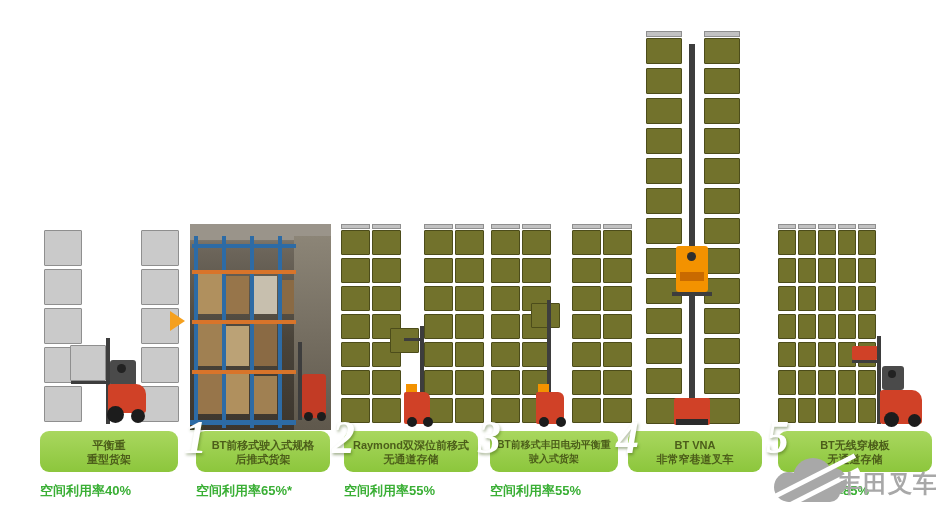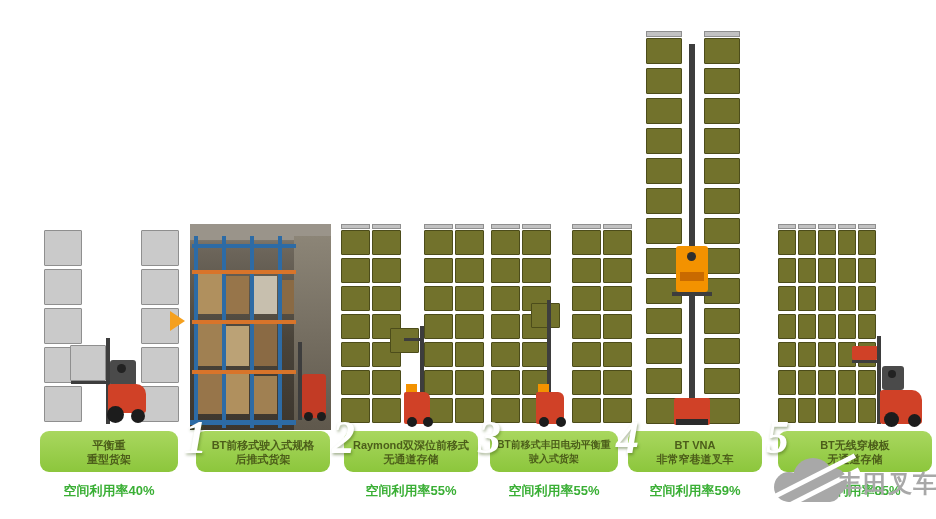--- a/index.html
+++ b/index.html
@@ -14,21 +14,21 @@
   .red{background:#d04127;}
   .orange{background:#f39200;}
   .wheel{background:#1c1c1c;border-radius:50%;}
   .banner{position:absolute;top:431px;height:41px;background:linear-gradient(180deg,#a9d75f,#8cc63c);
           border-radius:9px;color:#4c5e1a;display:flex;flex-direction:column;align-items:center;
           justify-content:center;font-weight:bold;font-size:11px;line-height:14px;text-align:center;}
   .bl{white-space:nowrap;}
   .num{position:absolute;left:-12px;top:-16px;font-family:"Liberation Serif",serif;font-style:italic;
        font-weight:bold;font-size:46px;color:#ffffff;line-height:1;
        text-shadow:1px 2px 3px rgba(60,90,20,.45);z-index:3;}
-  .util{position:absolute;top:482px;font-size:13px;font-weight:bold;color:#3aaf35;text-align:center;}
+  .util{position:absolute;top:482px;font-size:13px;font-weight:bold;color:#3aaf35;}
   .photo{position:absolute;left:190px;top:224px;width:141px;height:206px;overflow:hidden;
          background:linear-gradient(180deg,#9a948a 0%,#6d665b 12%,#4a443a 55%,#3c362e 100%);}
   .arrow{position:absolute;left:170px;top:311px;width:0;height:0;border-top:10px solid transparent;
          border-bottom:10px solid transparent;border-left:15px solid #f5a01e;}
   .cl{background:#a8a8a8;border-radius:50%;}
   .wmtext{font-size:24px;font-weight:bold;color:#a8a8a8;letter-spacing:1px;white-space:nowrap;}
 </style>
 </head>
 <body>
 
@@ -285,23 +285,23 @@
     <div class="bl">BT VNA</div>
     <div class="bl">非常窄巷道叉车</div>
   </div>
   <div class="banner" style="left:778px;width:154px">
     <span class="num">5</span>
     <div class="bl">BT无线穿梭板</div>
     <div class="bl">无通道存储</div>
   </div>
 
   <div class="util" style="left:40px;width:138px">空间利用率40%</div>
+  <div class="util" style="left:196px;width:134px">空间利用率65%*</div>
   <div class="util" style="left:344px;width:134px">空间利用率55%</div>
   <div class="util" style="left:490px;width:128px">空间利用率55%</div>
-  <div class="util" style="left:628px;width:134px">空间利用率59%</div>
   <div class="util" style="left:778px;width:154px">空间利用率85%</div>
 
   <div class="g" style="z-index:6">
     <i class="p cl" style="left:793px;top:458px;width:40px;height:40px"></i>
     <i class="p cl" style="left:774px;top:472px;width:30px;height:30px"></i>
     <i class="p cl" style="left:819px;top:468px;width:28px;height:28px"></i>
     <i class="p cl" style="left:780px;top:482px;width:60px;height:20px;border-radius:10px"></i>
     <i class="p" style="left:768px;top:474px;width:92px;height:5px;background:#ffffff;transform:rotate(-27deg)"></i>
     <i class="p" style="left:772px;top:488px;width:92px;height:5px;background:#ffffff;transform:rotate(-27deg)"></i>
     <div class="p wmtext" style="left:838px;top:468px">丰田叉车</div>

